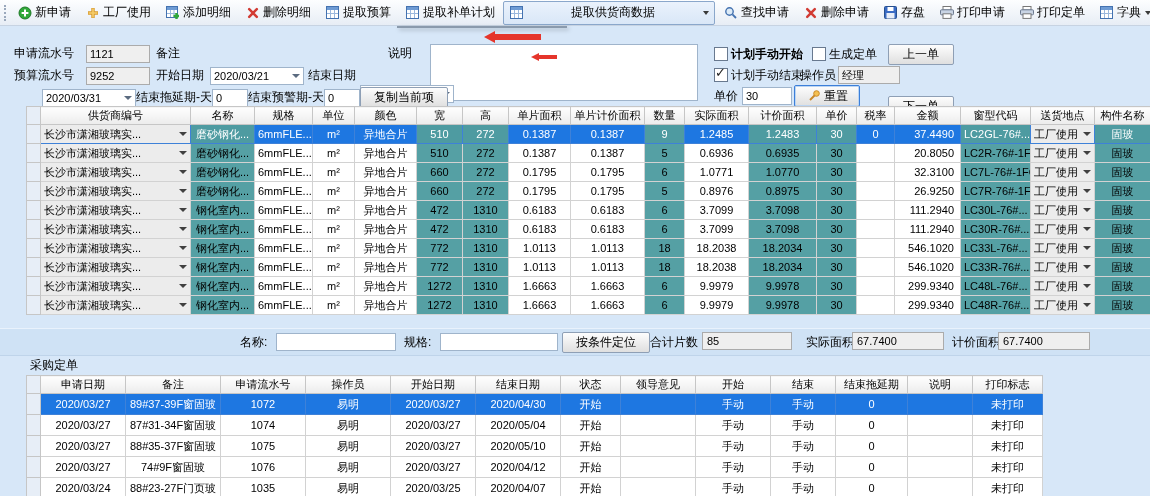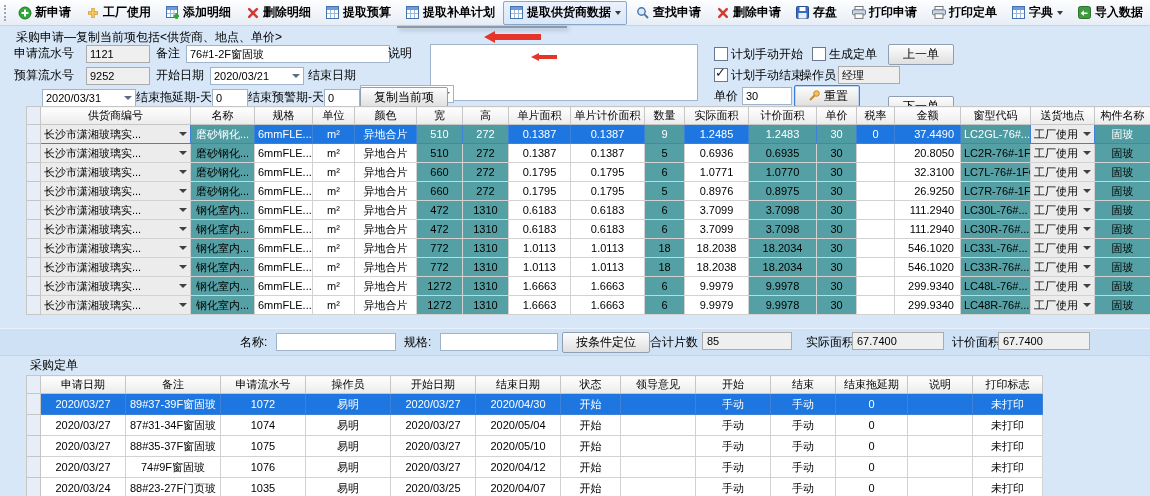--- a/index.html
+++ b/index.html
@@ -4,22 +4,22 @@
 <style>
   html,body{margin:0;padding:0;width:1150px;height:496px;overflow:hidden;
     font-family:"Liberation Sans","DejaVu Sans",sans-serif;font-size:12px;color:#000;
     background:var(--panel,#D7E7F8);}
   
   #toolbar{position:absolute;left:0;top:0;width:1150px;height:26px;
     background:linear-gradient(#FDFEFF,#E7EDF5);border-bottom:1px solid #C7D3E2;
     display:flex;align-items:center;padding-left:2px;box-sizing:border-box;z-index:5;}
   .grip{width:3px;height:16px;border-left:2px dotted #9AA8BC;margin:0 4px 0 2px;}
   .titem{display:inline-flex;align-items:center;height:22px;padding:0 5px;margin:0 1px;
-    border:1px solid transparent;border-radius:2px;cursor:default;white-space:nowrap;font-weight:bold;}
-  .titem.active{border:1px solid #8AA7CB;background:linear-gradient(#EAF2FC,#D9E7F7);}
+    border:1px solid transparent;border-radius:2px;cursor:default;white-space:nowrap;}
+  .titem.active{border:1px solid #8AA7CB;background:linear-gradient(#EAF2FC,#D9E7F7);gap:44px;}
   .ticon{display:inline-flex;width:15px;height:14px;margin-right:3px;align-items:center;justify-content:center;}
   .tdrop{width:0;height:0;border-left:3px solid transparent;border-right:3px solid transparent;
     border-top:4px solid #3A3A3A;margin-left:4px;}
   
   .form-panel{position:absolute;left:0;top:26px;width:1150px;height:77px;background:var(--panel,#D7E7F8);}
   .flabel{position:absolute;height:16px;line-height:16px;white-space:nowrap;}
   .sunken{background:#EFEFEF;border:1px solid #ABABAB;}
   .tbox{position:absolute;background:#fff;border:1px solid #9FB4CB;height:16px;line-height:16px;
     padding:0 3px;font-size:11px;white-space:nowrap;overflow:hidden;}
   .tbox.sunken{background:#EFEFEF;border:1px solid #ABABAB;}
@@ -217,26 +217,24 @@
               <rect x="0.5" y="0.5" width="12" height="12" rx="2" fill="#3E9B3E" stroke="#2C702C"></rect>
               <path d="M9.5 6.5 h-3.6 v-2.2 l-3.2 2.9 3.2 2.9 v-2.2 h3.6 z" fill="#fff"></path>
             </svg>
           </span>
           <span>导入数据</span>
         </span>
       </span>
   </div>
 
   <div class="form-panel">
-    <div class="flabel" style="left:16px;top:3px;">采购申请—复制当前项包括&lt;供货商、地点、单价&gt;</div>
 
     <div class="flabel" style="left:14px;top:19px;">申请流水号</div>
     <div class="tbox sunken" style="left:86px;top:19px;width:56px;">1121</div>
     <div class="flabel" style="left:156px;top:19px;">备注</div>
-    <div class="tbox" style="left:186px;top:19px;width:196px;">76#1-2F窗固玻</div>
     <div class="flabel" style="left:388px;top:19px;">说明</div>
     <div class="txtarea" style="left:430px;top:18px;width:266px;height:55px;"></div>
 
     <div class="flabel" style="left:14px;top:41px;">预算流水号</div>
     <div class="tbox sunken" style="left:86px;top:41px;width:56px;">9252</div>
     <div class="flabel" style="left:156px;top:41px;">开始日期</div>
     <div class="combo" style="left:210px;top:41px;width:86px;">
         <span>2020/03/21</span>
         <span class="carr"></span>
       </div>
@@ -251,21 +249,21 @@
         <span>2020/03/31</span>
         <span class="carr"></span>
       </div>
     <div class="flabel" style="left:136px;top:63px;">结束拖延期-天</div>
     <div class="tbox" style="left:212px;top:63px;width:28px;">0</div>
     <div class="flabel" style="left:248px;top:63px;">结束预警期-天</div>
     <div class="tbox" style="left:324px;top:63px;width:28px;">0</div>
     <div class="btn" style="left:360px;top:61px;width:86px;height:19px;">复制当前项</div>
 
     <span class="cb" style="left:714px;top:21px;"></span>
-    <div class="flabel" style="left:731px;top:20px;">计划手动开始</div>
+    <div class="flabel" style="left:731px;top:20px;font-weight:bold;">计划手动开始</div>
     <span class="cb" style="left:812px;top:21px;"></span>
     <div class="flabel" style="left:829px;top:20px;">生成定单</div>
     <div class="btn" style="left:888px;top:18px;width:64px;height:19px;">上一单</div>
 
     <span class="cb checked" style="left:714px;top:42px;"></span>
     <div class="flabel" style="left:731px;top:41px;">计划手动结束</div>
     <div class="flabel" style="left:800px;top:41px;">操作员</div>
     <div class="tbox sunken" style="left:838px;top:40px;width:54px;font-family:Liberation Serif, serif;">经理</div>
 
     <div class="flabel" style="left:714px;top:62px;">单价</div>

